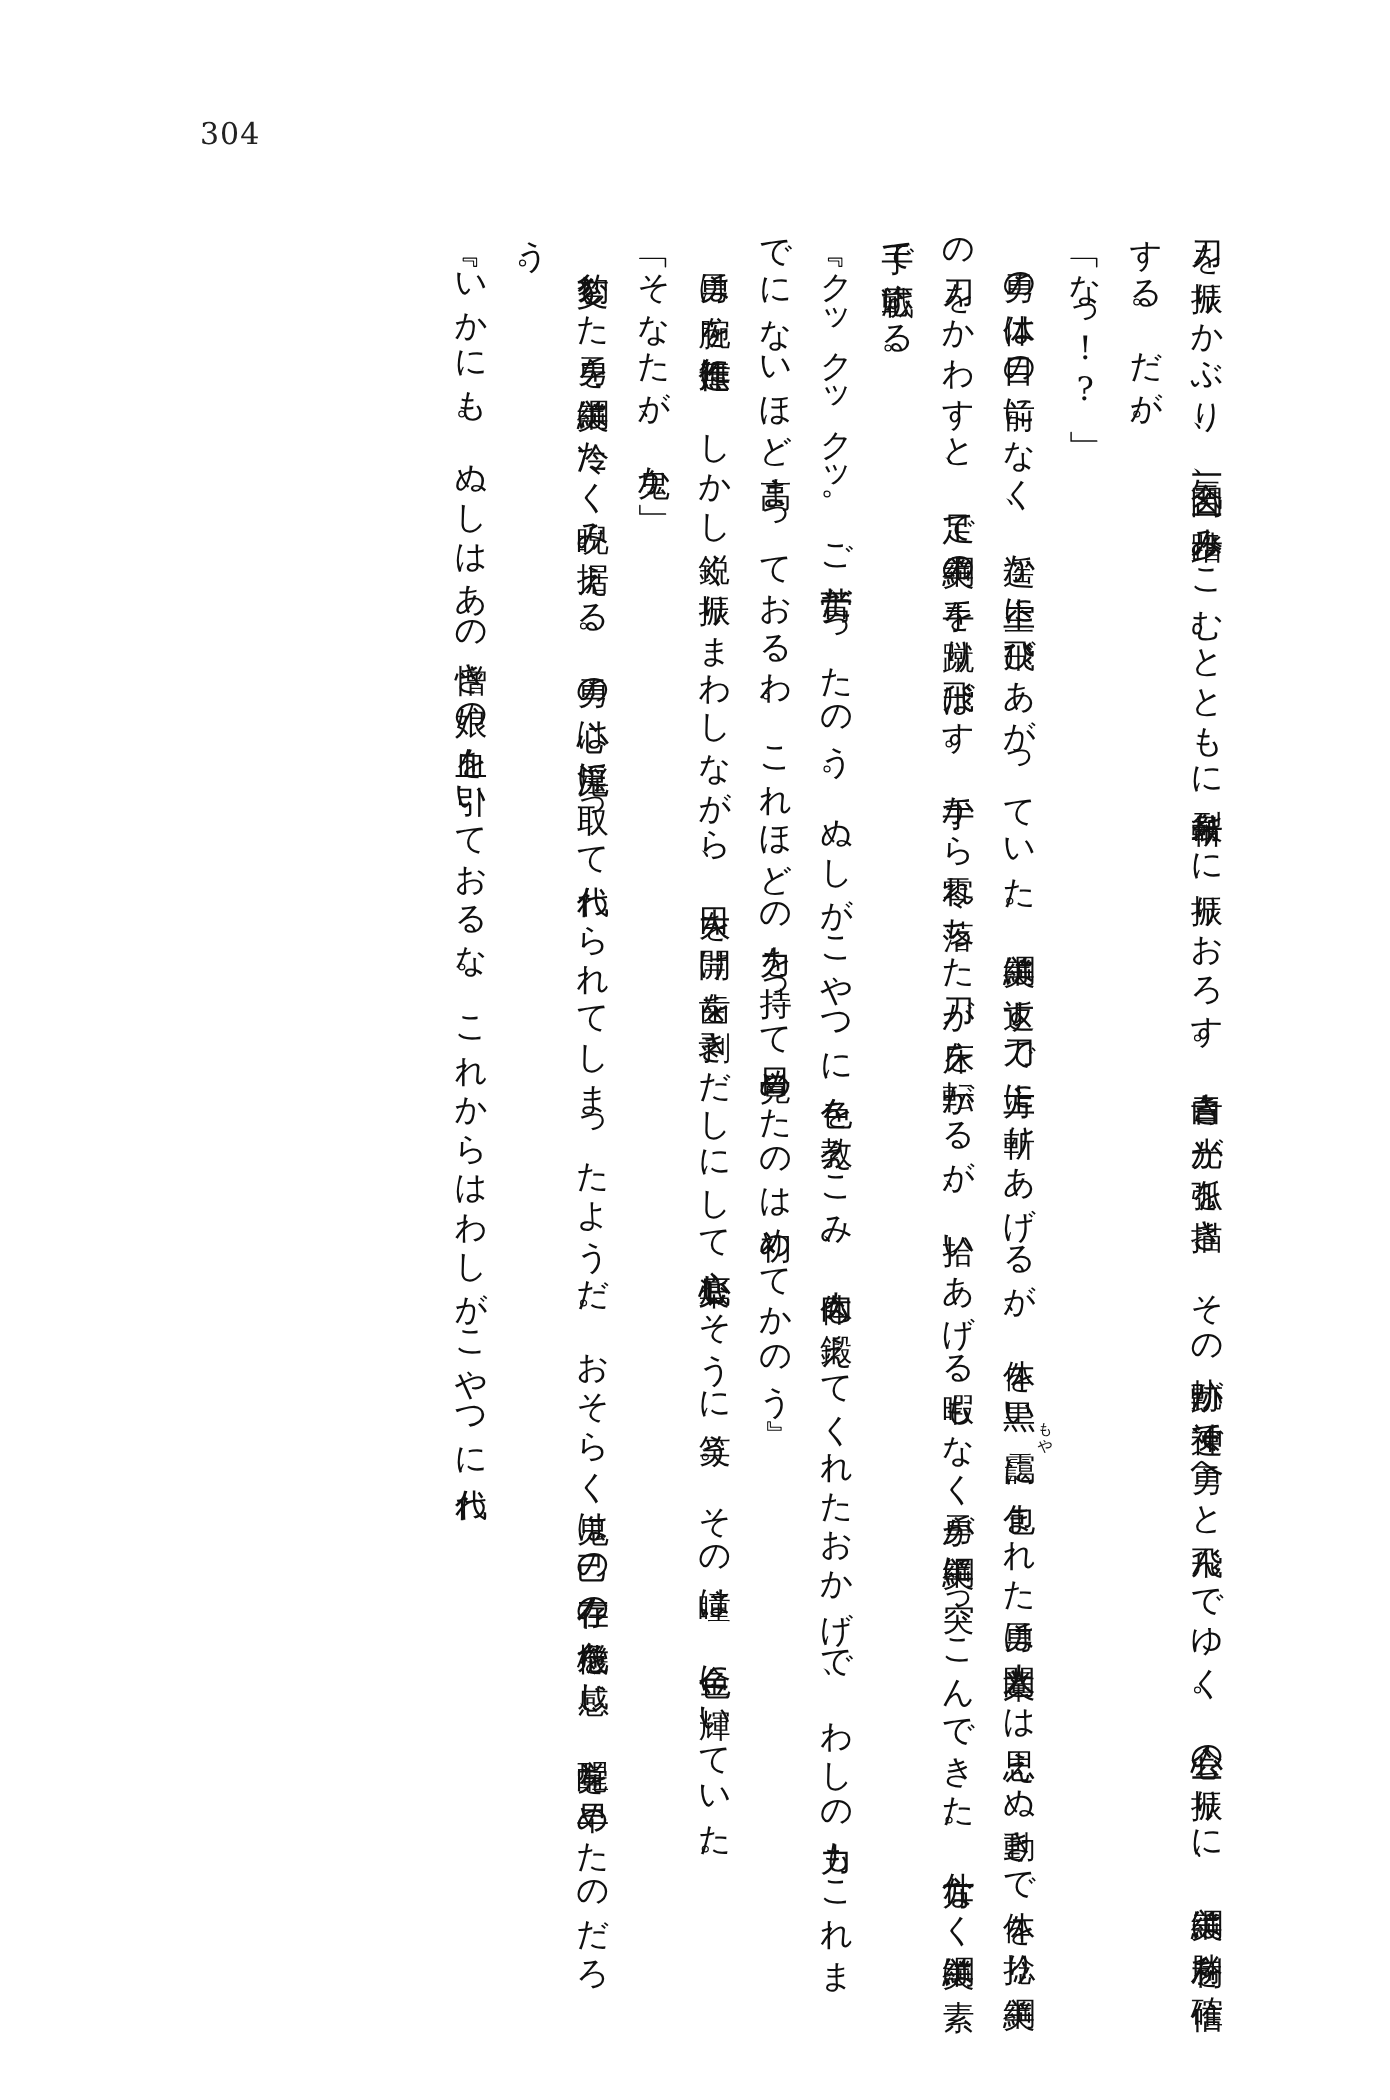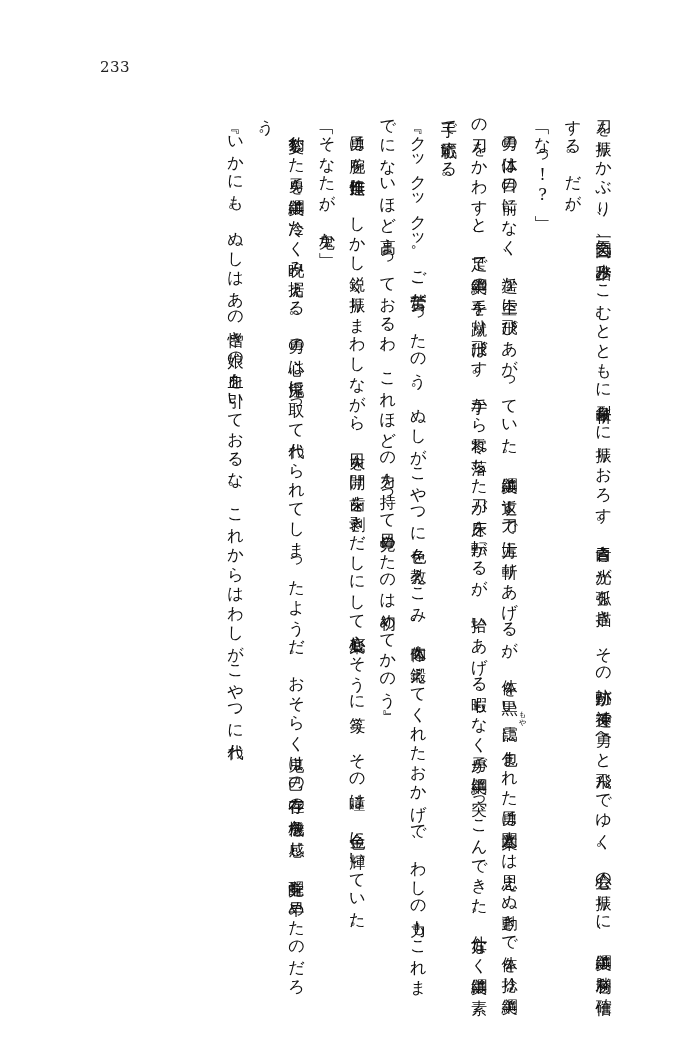--- a/index.html
+++ b/index.html
@@ -66,21 +66,21 @@
     font-size: 7.5px;
     letter-spacing: 0;
     line-height: 1;
   }
 </style>
 </head>
 <body>
 
 <div class="page">
 
-  <div class="page-number">233</div>
+  <div class="page-number">304</div>
 
   <div class="body-text">
     <p>刀を振りかぶり、気合一閃、一歩踏みこむとともに裂帛斬りに振りおろす。青白き光が弧を描き、その軌跡が神速で勇へと飛んでゆく。会心の一振りに、美綱は勝利を確信する。だが。</p>
     <p class="indent">「なっ!?」</p>
     <p class="indent">勇の体は目の前になく、遥か上空に飛びあがっていた。美綱は返す刀で上方に斬りあげるが、体を黒い<ruby>靄<rt>もや</rt></ruby>に包まれた勇は人間業とは思えぬ動きで体を捻り美綱の刀をかわすと、足で美綱の手を蹴り飛ばす。手から零れ落ちた刀が床を転がるが、拾いあげる暇もなく勇が美綱に突っこんできた。仕方なく美綱は素手で応戦する。</p>
     <p class="indent">『クックックッ。ご苦労だったのう。ぬしがこやつに色を教えこみ、肉体も鍛えてくれたおかげで、わしの力もこれまでにないほど高まっておるわ。これほどの力を持って目覚めたのは初めてかのう』</p>
     <p class="indent">勇は腕を無造作に、しかし鋭く振りまわしながら、大口を開け歯を剥きだしにして心底楽しそうに笑う。その瞳は、金色に輝いていた。</p>
     <p class="indent">「そなたが、鬼か」</p>
     <p class="indent">豹変した勇を美綱は冷たく睨み据える。勇の心は淫鬼に取って代わられてしまったようだ。おそらく鬼は己の存在の危機を感じ、覚醒を早めたのだろう。</p>
     <p class="indent">『いかにも。ぬしはあの憎き娘の血を引いておるな。これからはわしがこやつに代わ</p>

